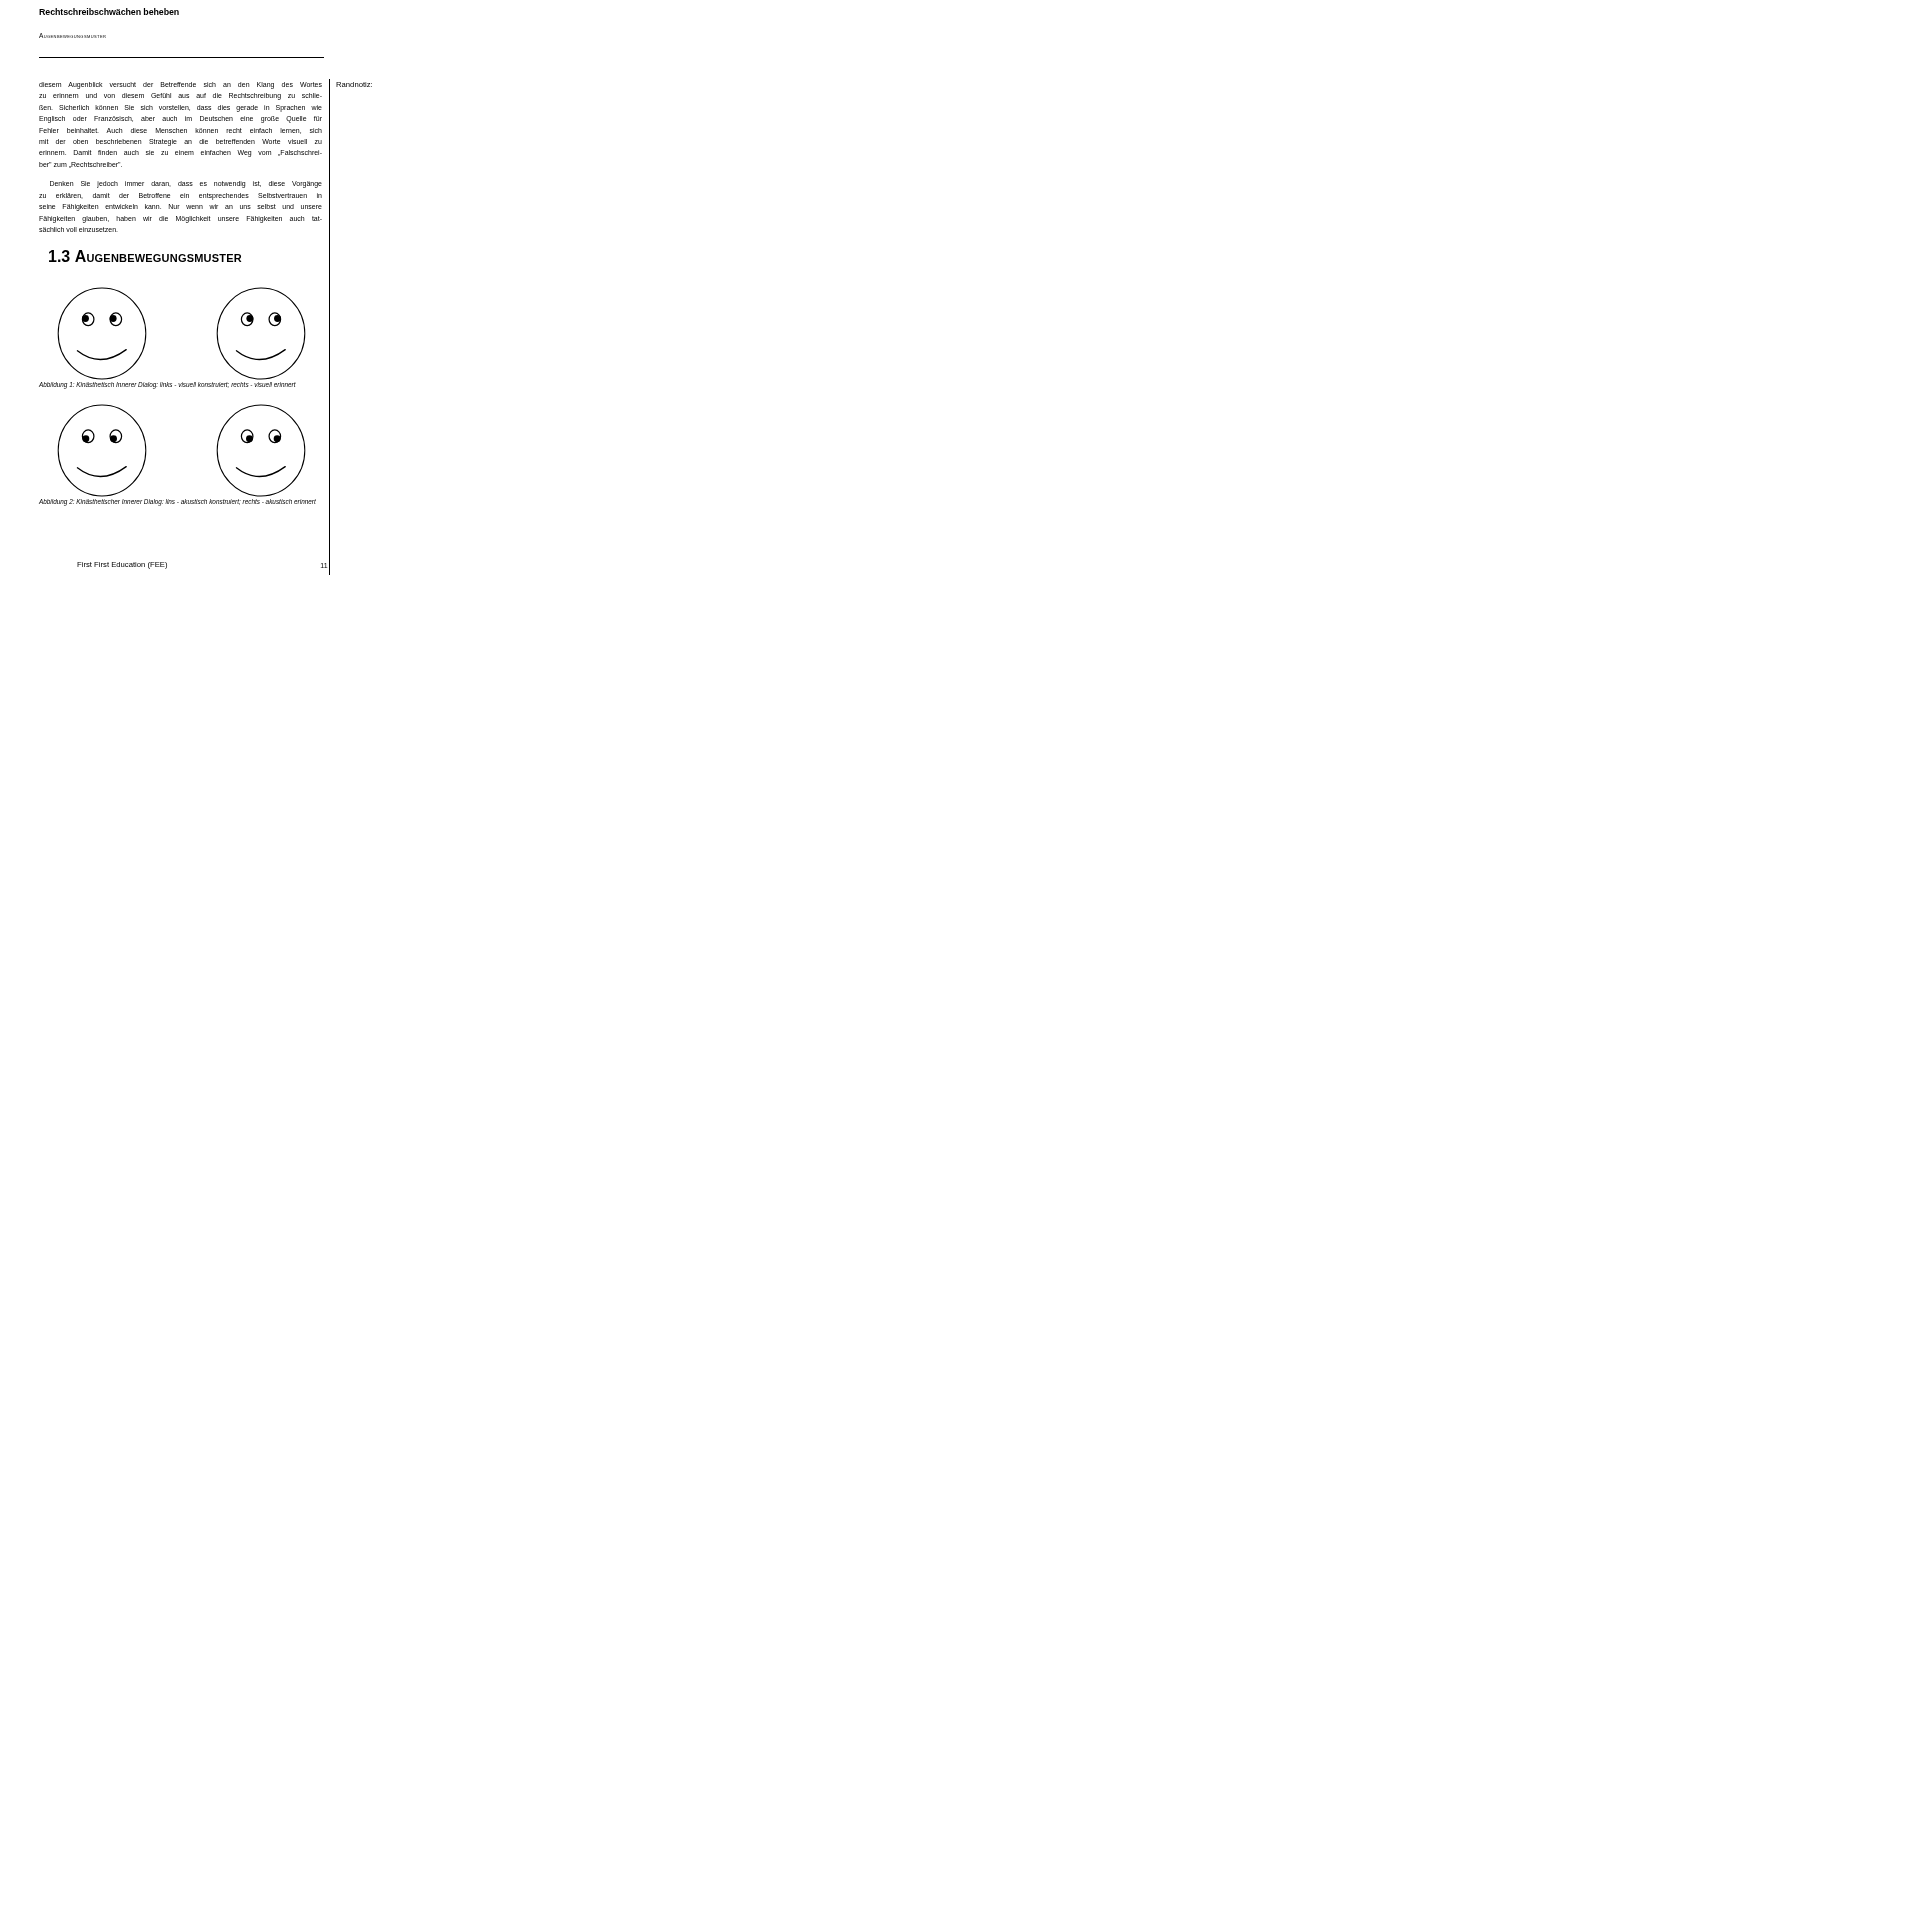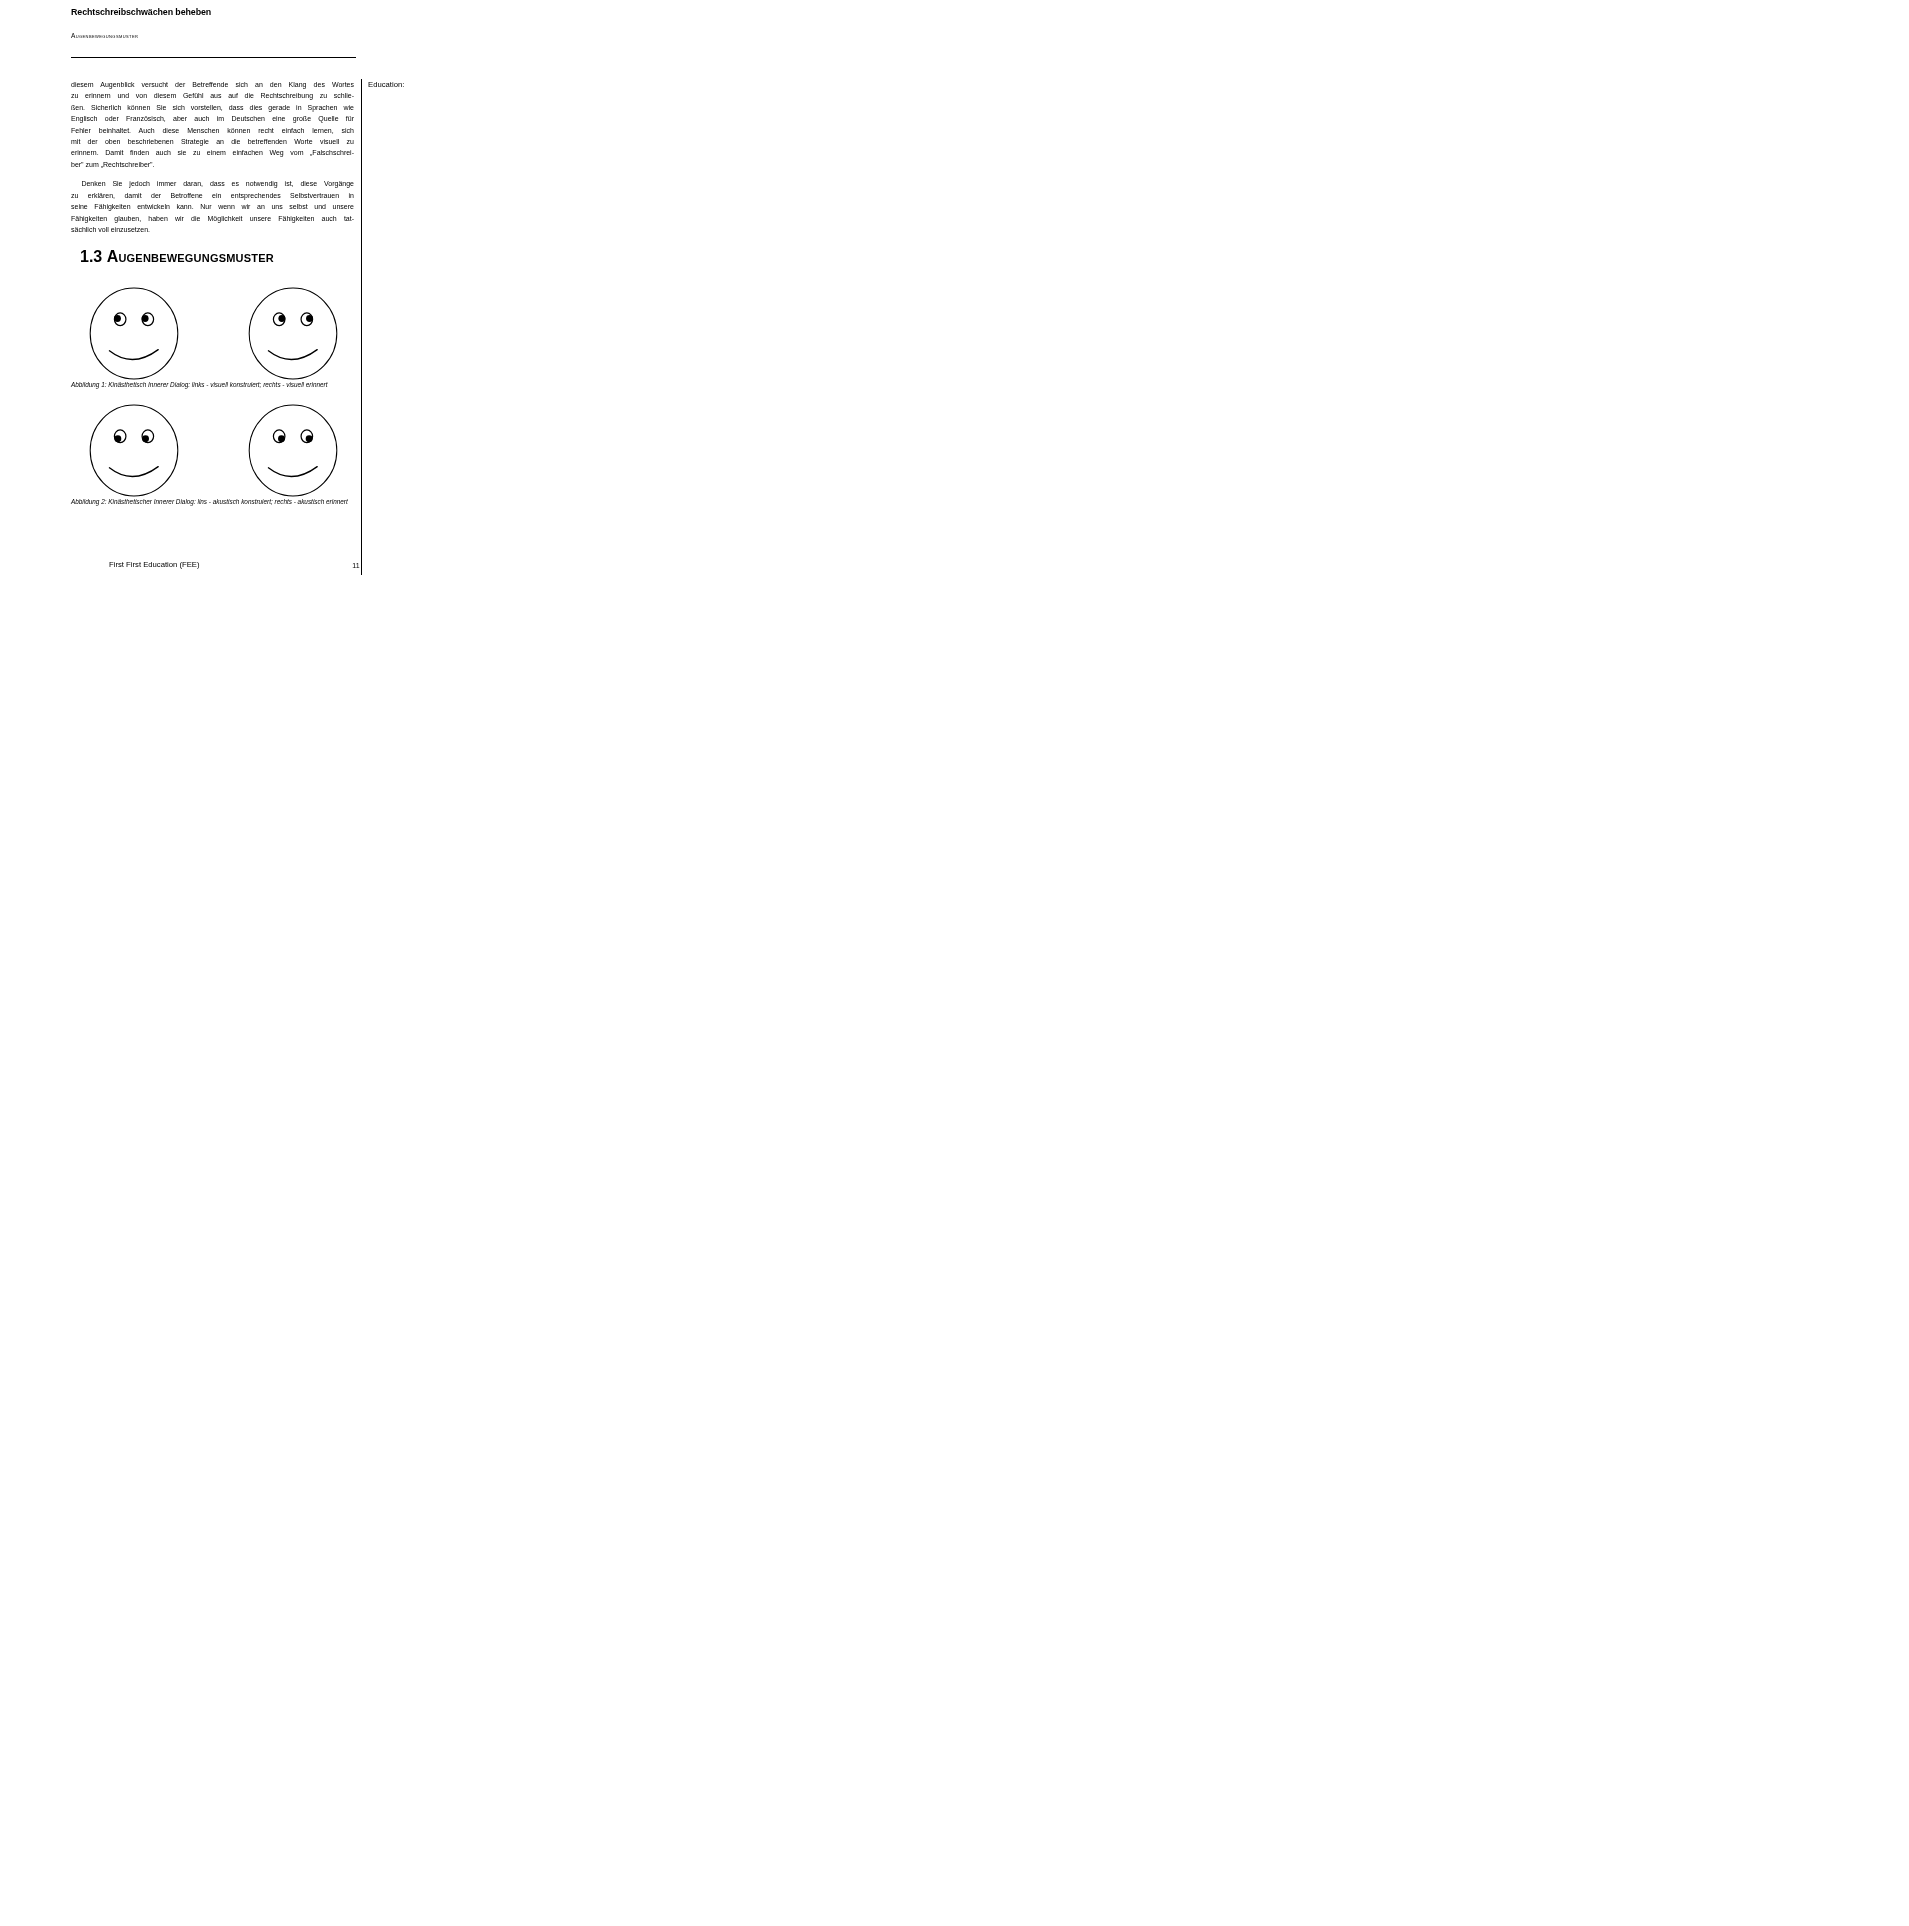--- a/index.html
+++ b/index.html
@@ -4,21 +4,20 @@
 <style>
   * { margin: 0; padding: 0; box-sizing: border-box; }
   html, body { background: #ffffff; }
   .page {
     position: relative;
     width: 424px; height: 600px;
     background: #ffffff;
     color: #000000;
     font-family: "Liberation Sans", sans-serif;
     overflow: hidden;
-    margin-left: 32px;
   }
   .abs { position: absolute; }
   .page-title {
     left: 39px; top: 8px;
     font-size: 8.9px; font-weight: bold;
     letter-spacing: -0.1px;
     line-height: 1; white-space: nowrap;
   }
   .page-subtitle {
     left: 39px; top: 33px;
@@ -87,21 +86,21 @@
 </head>
 <body>
 
 <div class="page">
 
   <div class="abs page-title">Rechtschreibschwächen beheben</div>
   <div class="abs page-subtitle">Augenbewegungsmuster</div>
   <div class="abs header-rule"></div>
 
   <div class="abs margin-rule"></div>
-  <div class="abs margin-note">Education:</div>
+  <div class="abs margin-note">Randnotiz:</div>
 
   <div class="abs body-text">
     <div class="para1">
       <div class="bl">diesem Augenblick versucht der Betreffende sich an den Klang des Wortes</div>
       <div class="bl">zu erinnern und von diesem Gefühl aus auf die Rechtschreibung zu schlie-</div>
       <div class="bl">ßen. Sicherlich können Sie sich vorstellen, dass dies gerade in Sprachen wie</div>
       <div class="bl">Englisch oder Französisch, aber auch im Deutschen eine große Quelle für</div>
       <div class="bl">Fehler beinhaltet. Auch diese Menschen können recht einfach lernen, sich</div>
       <div class="bl">mit der oben beschriebenen Strategie an die betreffenden Worte visuell zu</div>
       <div class="bl">erinnern. Damit finden auch sie zu einem einfachen Weg vom „Falschschrei-</div>

